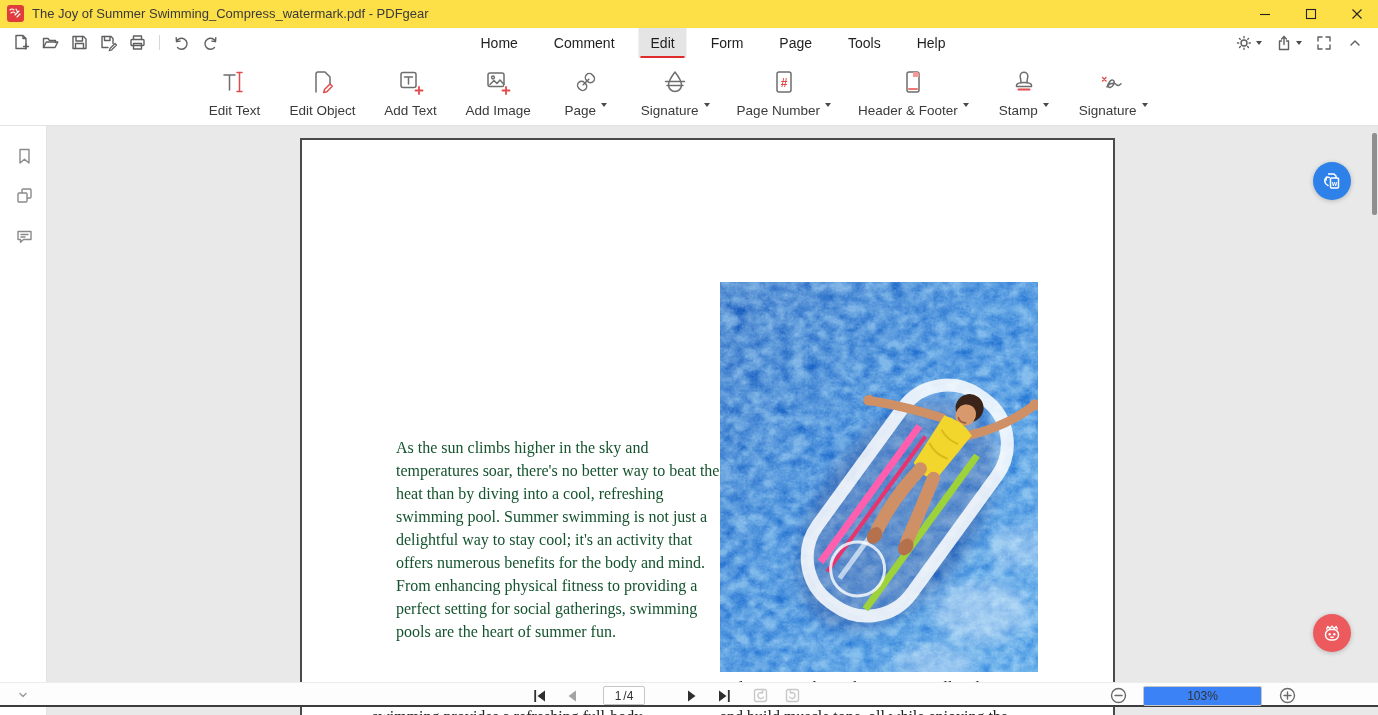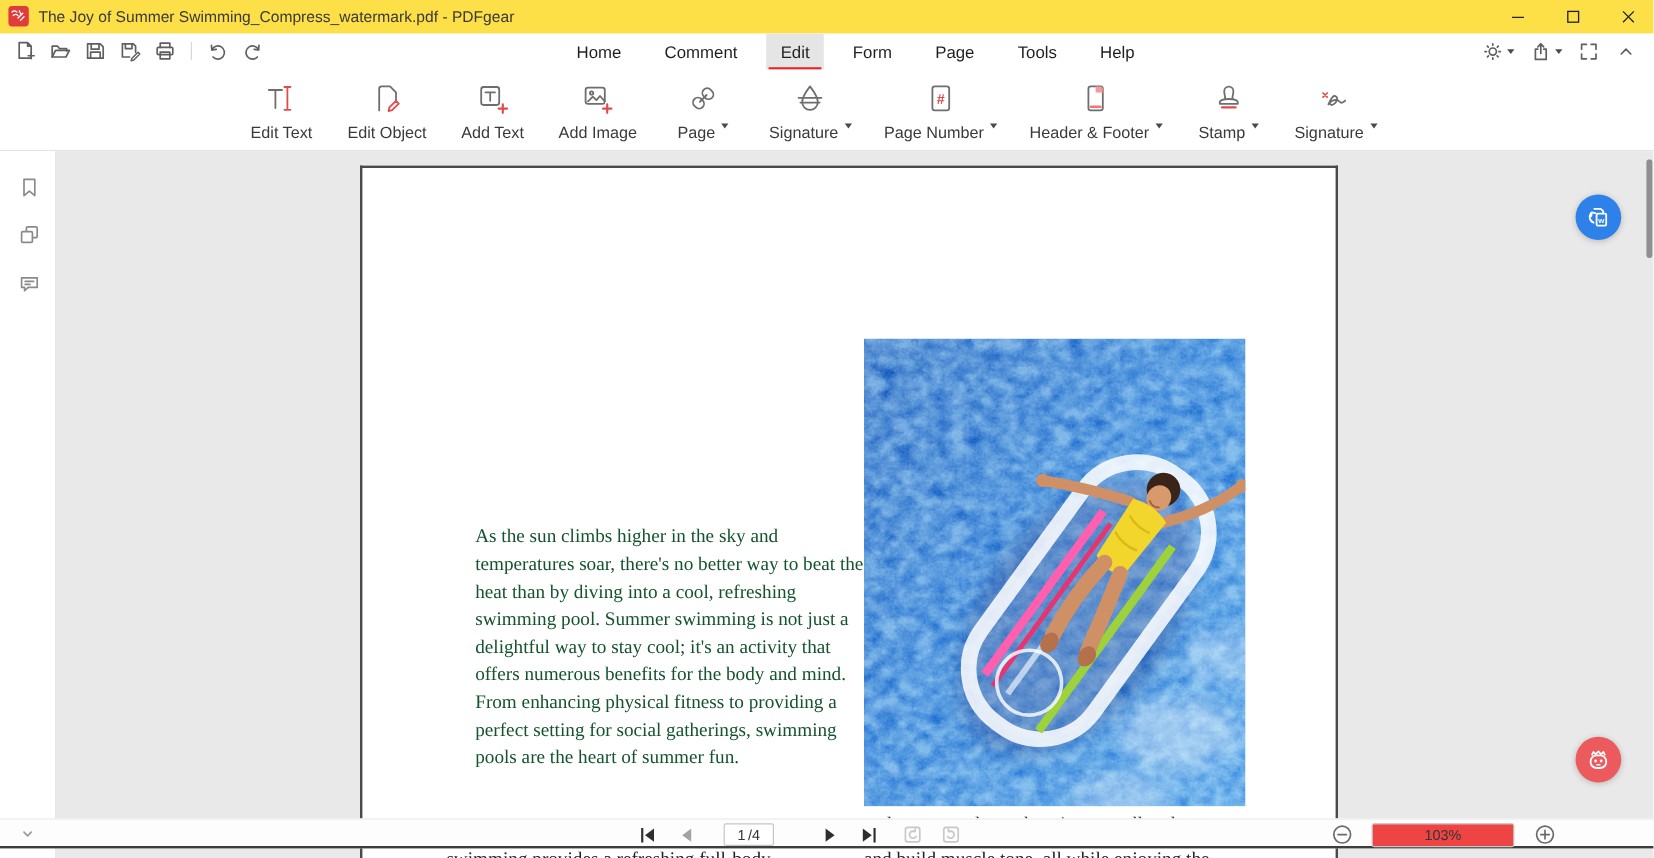--- a/index.html
+++ b/index.html
@@ -65,21 +65,21 @@
 
   
   .statusbar{position:absolute;top:682px;left:0;width:1378px;height:25px;background:#fdfdfd;
     border-top:1px solid #ececec;border-bottom:2px solid #3d3d3d;z-index:10;}
   .sb-expand{position:absolute;left:14px;top:3px;width:18px;height:18px;display:flex;align-items:center;justify-content:center;}
   .navgroup{position:absolute;left:50%;transform:translateX(-50%);margin-left:-23px;top:0;height:25px;display:flex;align-items:center;gap:14px;}
   .pagebox{width:42px;height:19px;border:1px solid #c6c6c6;background:#fff;border-radius:2px;
     display:flex;align-items:center;justify-content:center;gap:2px;font-size:12px;color:#333;margin:0 8px;}
   .navbtn{display:flex;align-items:center;justify-content:center;width:18px;height:18px;}
   .zoomgroup{position:absolute;right:82px;top:0;height:25px;display:flex;align-items:center;gap:16px;}
-  .zoombox{width:119px;height:20px;border:1px solid #c6c6c6;background:#ef4444;border-radius:2px;
+  .zoombox{width:119px;height:20px;border:1px solid #c6c6c6;background:#3b82f6;border-radius:2px;
     display:flex;align-items:center;justify-content:center;font-size:12px;color:#333;}
 
   svg{display:block;}
   .ic{stroke:#5f5f5f;fill:none;stroke-width:1.4;stroke-linecap:round;stroke-linejoin:round;}
   .ric{stroke:#6e6e6e;fill:none;stroke-width:1.5;stroke-linecap:round;stroke-linejoin:round;}
 </style>
 </head>
 <body>
 
 <div class="titlebar">

